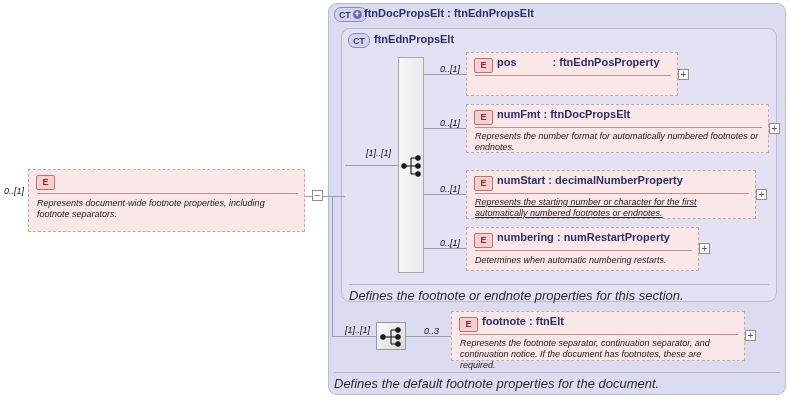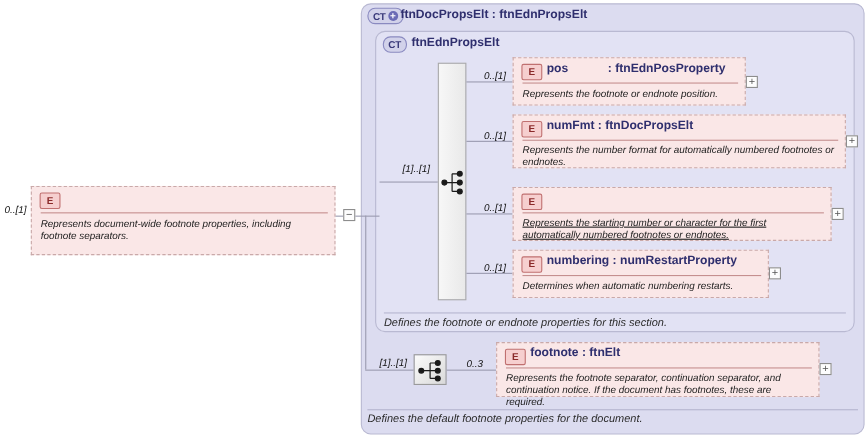--- a/index.html
+++ b/index.html
@@ -17,21 +17,21 @@
             border:1px solid #8a8ac0;border-radius:7px;
             background:#d2d2ea;height:15px;padding:0 4px;box-sizing:border-box;
             font-size:9px;font-weight:bold;color:#3a3a7a;letter-spacing:-.2px;}
   .ct-badge .plusglyph{display:inline-block;width:9px;height:9px;line-height:8px;
             text-align:center;border-radius:50%;background:#6b6bb5;color:#fff;
             font-size:9px;margin-left:2px;font-weight:bold;}
   .ct-title{position:absolute;font-size:11px;font-weight:bold;color:#2f2f6e;
             white-space:nowrap;}
 
   .ct-rule{position:absolute;border-top:1px solid #b5b5cf;}
-  .ct-desc{position:absolute;font-size:10px;font-style:italic;color:#2b2b2b;
+  .ct-desc{position:absolute;font-size:13px;font-style:italic;color:#2b2b2b;
            white-space:nowrap;}
 
   
   .el{position:absolute;border:1px dashed #c9a9a9;background:#fae7e7;
       box-sizing:border-box;}
   .ebadge{position:absolute;left:7px;top:5px;width:17px;height:13px;
           border:1px solid #c07070;background:#f6cfcf;border-radius:2px;
           font-size:9px;font-weight:bold;color:#8a2a2a;text-align:center;
           line-height:12px;}
   .ename{position:absolute;left:30px;top:3px;font-size:11px;font-weight:bold;
@@ -123,39 +123,42 @@
   <div class="hline" style="left:424px;top:194px;width:42px;"></div>
   <div class="hline" style="left:424px;top:248px;width:42px;"></div>
 
   <div class="card" style="left:440px;top:64px;">0..[1]</div>
   <div class="el" style="left:466px;top:52px;width:212px;height:44px;">
     <div class="ebadge">E</div>
     <div class="ename">
       <span>pos</span><span style="display:inline-block;width:36px;"></span><span>: ftnEdnPosProperty</span>
     </div>
     <div class="eline" style="top:22px;"></div>
-    <div class="edesc" style="top:27px;">Represents the footnote or endnote position.</div>
   </div>
   <div class="tog" style="left:678px;top:69px;">+</div>
 
   <div class="card" style="left:440px;top:118px;">0..[1]</div>
   <div class="el" style="left:466px;top:104px;width:303px;height:49px;">
     <div class="ebadge">E</div>
     <div class="ename">
       <span>numFmt</span>
       <span>: ftnDocPropsElt</span>
     </div>
     <div class="eline" style="top:22px;"></div>
     <div class="edesc" style="top:26px;white-space:normal;">Represents the number format for automatically numbered footnotes or endnotes.</div>
   </div>
   <div class="tog" style="left:769px;top:123px;">+</div>
 
   <div class="card" style="left:440px;top:184px;">0..[1]</div>
   <div class="el" style="left:466px;top:170px;width:290px;height:49px;">
     <div class="ebadge">E</div>
+    <div class="ename">
+      <span>numStart</span>
+      <span>: decimalNumberProperty</span>
+    </div>
     <div class="eline" style="top:22px;"></div>
     <div class="edesc" style="top:26px;white-space:normal;text-decoration:underline;">Represents the starting number or character for the first automatically numbered footnotes or endnotes.</div>
   </div>
   <div class="tog" style="left:756px;top:189px;">+</div>
 
   <div class="card" style="left:440px;top:238px;">0..[1]</div>
   <div class="el" style="left:466px;top:227px;width:233px;height:44px;">
     <div class="ebadge">E</div>
     <div class="ename">
       <span>numbering</span>

